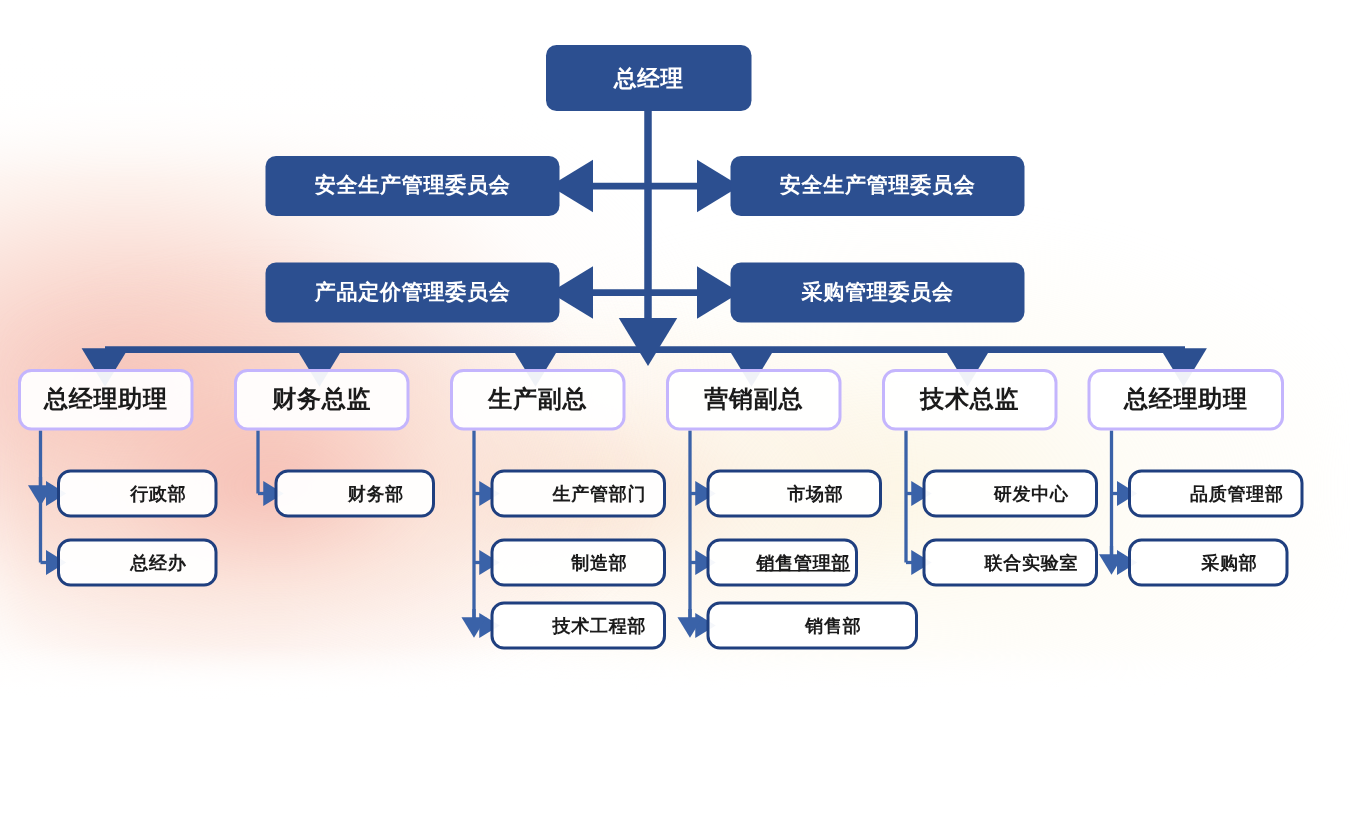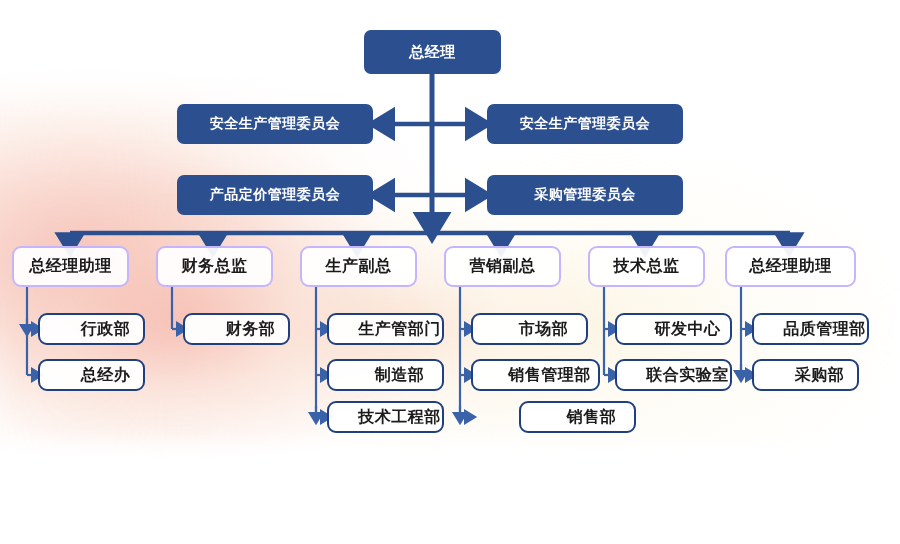--- a/index.html
+++ b/index.html
@@ -146,21 +146,21 @@
     border-radius: 9px;
     font-size: 16px;
     font-weight: bold;
   }
 
   .node-dept {
     background: rgba(255,255,255,0.95);
     color: #1b1b1b;
     border: 2px solid #1f3f7f;
     border-radius: 9px;
-    font-size: 16px;
+    font-size: 12px;
     font-weight: bold;
     padding-left: 28px;
   }
 </style>
 </head>
 <body>
 
 <div id="chart-root">
 
   <div class="bg-layer">
@@ -279,22 +279,22 @@
   <div class="node node-dept" style="left:38px; top:313px; width:107px; height:32px;">行政部</div>
   <div class="node node-dept" style="left:38px; top:359px; width:107px; height:32px;">总经办</div>
 
   <div class="node node-dept" style="left:183px; top:313px; width:107px; height:32px;">财务部</div>
 
   <div class="node node-dept" style="left:327px; top:313px; width:117px; height:32px;">生产管部门</div>
   <div class="node node-dept" style="left:327px; top:359px; width:117px; height:32px;">制造部</div>
   <div class="node node-dept" style="left:327px; top:401px; width:117px; height:32px;">技术工程部</div>
 
   <div class="node node-dept" style="left:471px; top:313px; width:117px; height:32px;">市场部</div>
-  <div class="node node-dept" style="left:471px; top:359px; width:129px; height:32px;">销售管理部</div>
-  <div class="node node-dept" style="left:471px; top:401px; width:117px; height:32px;margin-left:48px;">销售部</div>
+  <div class="node node-dept" style="left:471px; top:359px; width:101px; height:32px;text-decoration:underline;">销售管理部</div>
+  <div class="node node-dept" style="left:471px; top:401px; width:141px; height:32px;">销售部</div>
 
   <div class="node node-dept" style="left:615px; top:313px; width:117px; height:32px;">研发中心</div>
   <div class="node node-dept" style="left:615px; top:359px; width:117px; height:32px;">联合实验室</div>
 
   <div class="node node-dept" style="left:752px; top:313px; width:117px; height:32px;">品质管理部</div>
   <div class="node node-dept" style="left:752px; top:359px; width:107px; height:32px;">采购部</div>
 
 </div>
 
 </body></html>

